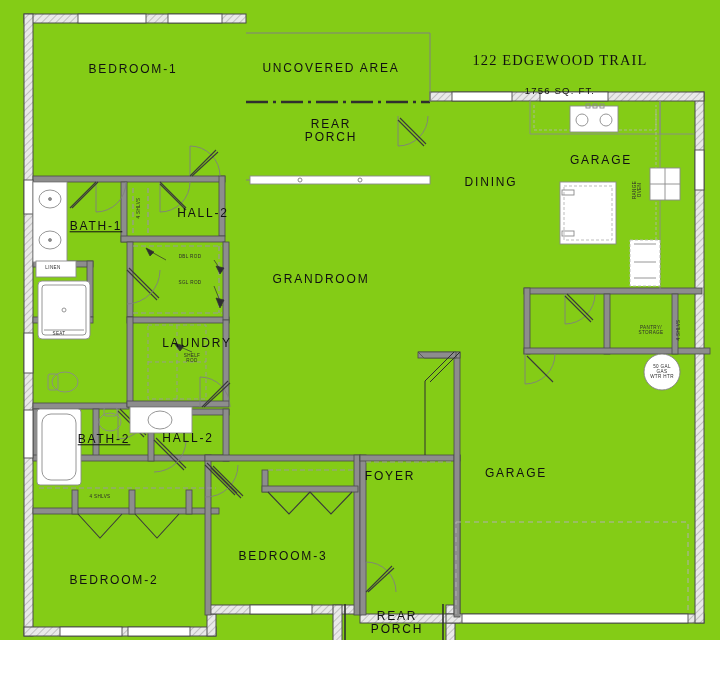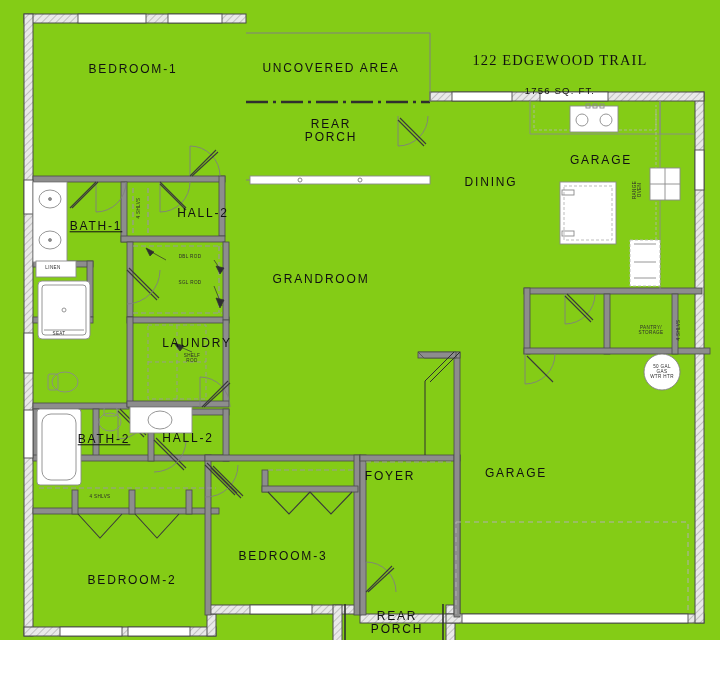--- a/index.html
+++ b/index.html
@@ -367,21 +367,21 @@
       <div class="room-label big" style="left: 601px; top: 161px;">GARAGE</div>
       <div class="room-label big" style="left: 96px; top: 227px; text-decoration: underline;">BATH-1</div>
       <div class="room-label big" style="left: 203px; top: 214px;">HALL-2</div>
       <div class="room-label big" style="left: 321px; top: 280px;">GRANDROOM</div>
       <div class="room-label big" style="left: 197px; top: 344px;">LAUNDRY</div>
       <div class="room-label big" style="left: 104px; top: 440px; text-decoration: underline;">BATH-2</div>
       <div class="room-label big" style="left: 188px; top: 439px;">HALL-2</div>
       <div class="room-label big" style="left: 390px; top: 477px;">FOYER</div>
       <div class="room-label big" style="left: 516px; top: 474px;">GARAGE</div>
       <div class="room-label big" style="left: 283px; top: 557px; text-align: right;">BEDROOM-3</div>
-      <div class="room-label big" style="left: 120px; top: 581px; padding-left: 24px;">BEDROOM-2</div>
+      <div class="room-label big" style="left: 102px; top: 581px; padding-left: 24px;">BEDROOM-2</div>
       <div class="room-label big" style="left: 397px; top: 623px;">REAR
 PORCH</div>
     </div>
   <div id="note-labels">
       <div class="note-label tiny vert" style="left: 139px; top: 208px;">4 SHLVS</div>
       <div class="note-label tiny" style="left: 190px; top: 257px;">DBL ROD</div>
       <div class="note-label tiny" style="left: 190px; top: 283px;">SGL ROD</div>
       <div class="note-label tiny" style="left: 53px; top: 268px;">LINEN</div>
       <div class="note-label tiny" style="left: 59px; top: 334px;">SEAT</div>
       <div class="note-label tiny" style="left: 192px; top: 358px;">SHELF

